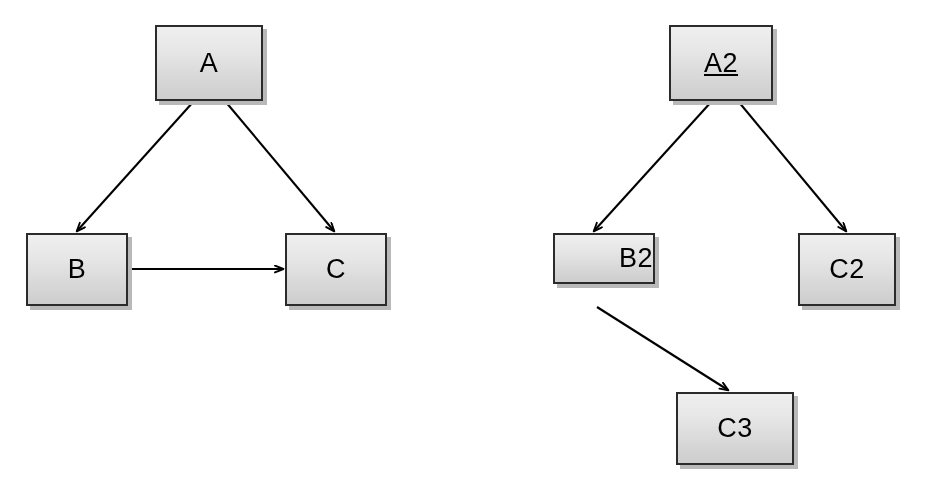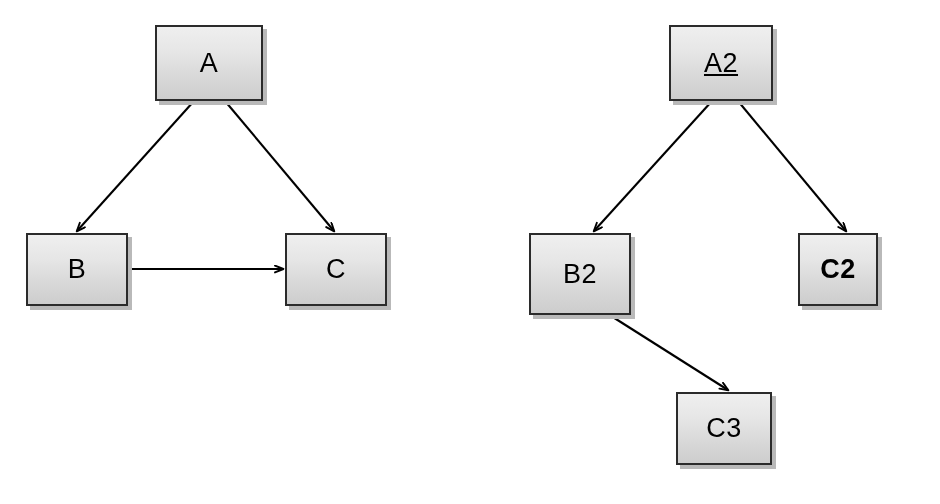--- a/index.html
+++ b/index.html
@@ -75,24 +75,24 @@
         <span class="node-label">B</span>
       </div>
       <div class="graph-node" style="left: 285px; top: 233px; width: 102px; height: 73px;">
         <span class="node-label">C</span>
       </div>
     </div>
   <div id="nodes-graph-right">
       <div class="graph-node" style="left: 669px; top: 25px; width: 104px; height: 76px; text-decoration: underline;">
         <span class="node-label">A2</span>
       </div>
-      <div class="graph-node" style="left: 529px; top: 233px; width: 102px; height: 82px;">
+      <div class="graph-node" style="left: 553px; top: 233px; width: 102px; height: 51px; justify-content: flex-end;">
         <span class="node-label">B2</span>
       </div>
-      <div class="graph-node" style="left: 798px; top: 233px; width: 80px; height: 73px; font-weight: bold;">
+      <div class="graph-node" style="left: 798px; top: 233px; width: 98px; height: 73px;">
         <span class="node-label">C2</span>
       </div>
-      <div class="graph-node" style="left: 676px; top: 392px; width: 96px; height: 73px;">
+      <div class="graph-node" style="left: 676px; top: 392px; width: 118px; height: 73px;">
         <span class="node-label">C3</span>
       </div>
     </div>
 
 </div>
 
 </body></html>

